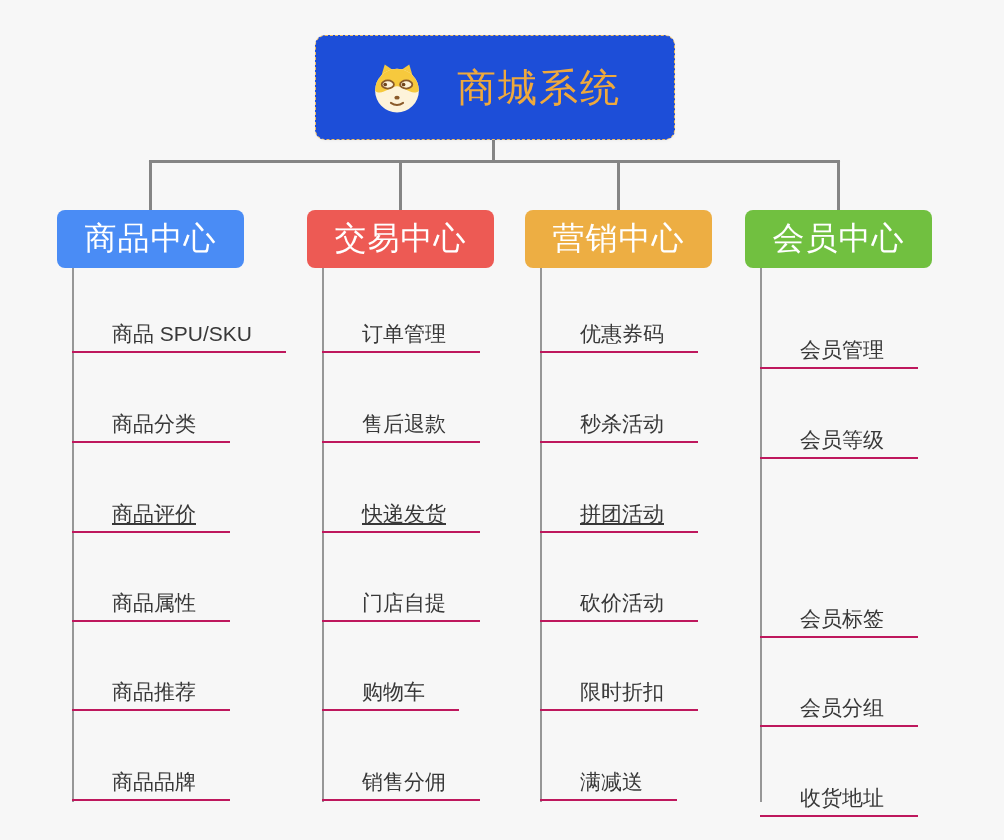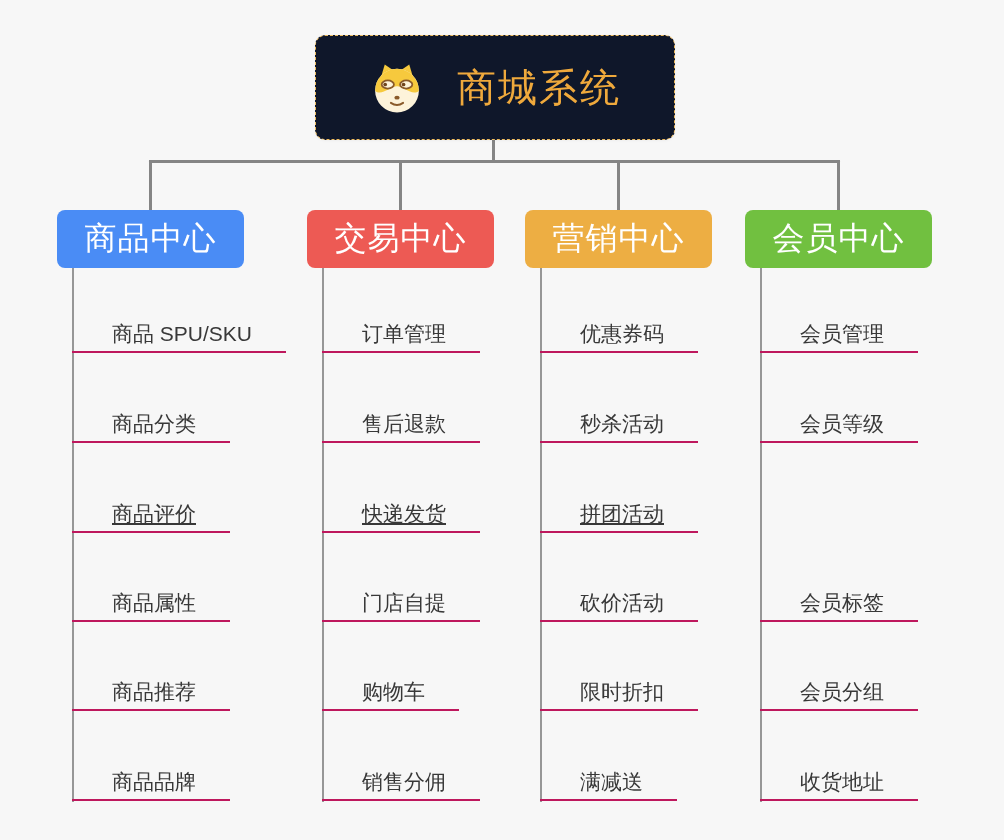--- a/index.html
+++ b/index.html
@@ -17,21 +17,21 @@
   .hbar{left:149px;top:160px;width:691px;height:3px;border-radius:2px;}
   .drop{top:160px;width:3px;height:51px;}
   .drop0{left:149px;} .drop1{left:399px;} .drop2{left:617px;} .drop3{left:837px;}
 
   .spine{position:absolute;top:267px;width:2px;height:535px;background:#979797;}
   .sp0{left:72px;} .sp1{left:322px;} .sp2{left:540px;} .sp3{left:760px;}
 
   
   .root-node{
     position:absolute;left:315px;top:35px;width:360px;height:105px;
-    background:#0f172a;border:1px dashed #eebb5e;border-radius:10px;
+    background:#1d4ed8;border:1px dashed #eebb5e;border-radius:10px;
     box-sizing:border-box;
     display:flex;align-items:center;justify-content:center;gap:32px;
     box-shadow:0 1px 3px rgba(0,0,0,0.04);
     cursor:pointer;
   }
   .root-title{color:#efa93c;font-size:39px;letter-spacing:2px;}
   .doge{width:56px;height:56px;display:block;}
 
   
   .branch-header{
@@ -43,21 +43,21 @@
   .bh0{left:57px;} .bh1{left:307px;} .bh2{left:525px;} .bh3{left:745px;}
 
   
   .leaf{
     position:absolute;height:32px;line-height:30px;
     padding:0 34px 0 40px;
     border-bottom:2px solid #be185d;
     color:#383838;font-size:21px;white-space:nowrap;
     cursor:pointer;
   }
-  .c0{left:72px;} .c1{left:322px;} .c2{left:540px;} .c3{left:760px;}
+  .c0{left:72px;} .c1{left:322px;} .c2{left:540px;} .c3{left:760px;margin-top:16px;}
   .r0{top:319px;} .r1{top:409px;} .r2{top:499px;text-decoration:underline;}
   .r3{top:588px;} .r4{top:677px;} .r5{top:767px;}
 </style>
 </head>
 <body>
 
 <div class="canvas">
 
   <div class="conn stem"></div>
   <div class="conn hbar"></div>

